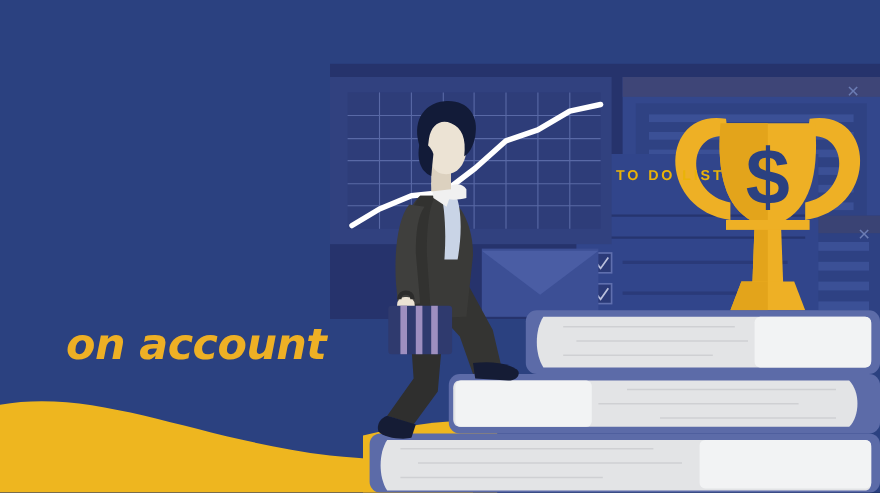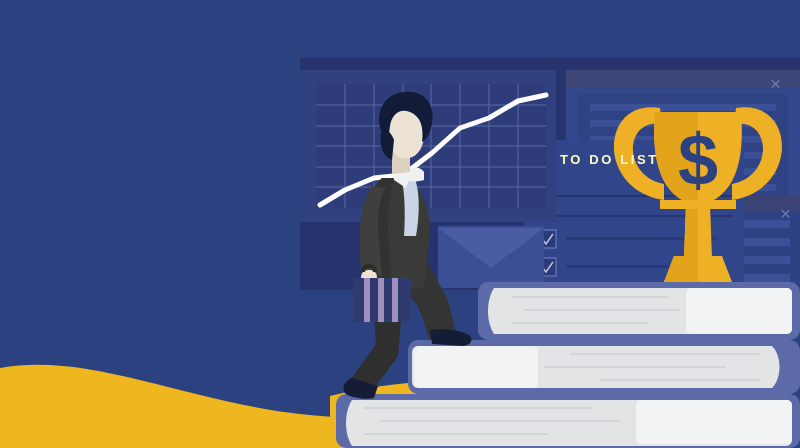--- a/index.html
+++ b/index.html
@@ -16,21 +16,21 @@
     font-family:"DejaVu Sans","Liberation Sans",sans-serif;
     font-weight:700;font-style:italic;
     font-size:39px;line-height:45px;letter-spacing:-0.5px;
     white-space:pre-line;
   }
   .headline span{display:block;}
   .todo-label{
     position:absolute;left:560px;top:152px;
     font-family:"Liberation Sans",sans-serif;
     font-weight:700;font-size:13px;letter-spacing:2.6px;
-    color:#fef9c3;
+    color:#eab308;
   }
   .close-x{
     position:absolute;color:#6b7cb4;font-size:19px;line-height:1;
     font-family:"Liberation Sans",sans-serif;font-weight:400;
   }
   #close-x-1{left:770px;top:74px;}
   #close-x-2{left:780px;top:204px;}
 </style>
 </head>
 <body>
@@ -211,20 +211,21 @@
       <rect x="353" y="278" width="58" height="44" rx="3" fill="#2f3a6e"></rect>
       <g fill="#9e8fc0">
         <rect x="364" y="278" width="6" height="44"></rect>
         <rect x="378" y="278" width="6" height="44"></rect>
         <rect x="392" y="278" width="6" height="44"></rect>
       </g>
     </g>
   </svg>
 
   <div class="headline">
+    <span>on account</span>
   </div>
 
   <div class="todo-label">TO DO LIST</div>
 
   <div class="close-x" id="close-x-1">×</div>
   <div class="close-x" id="close-x-2">×</div>
 
 </div>
 
 </body></html>

